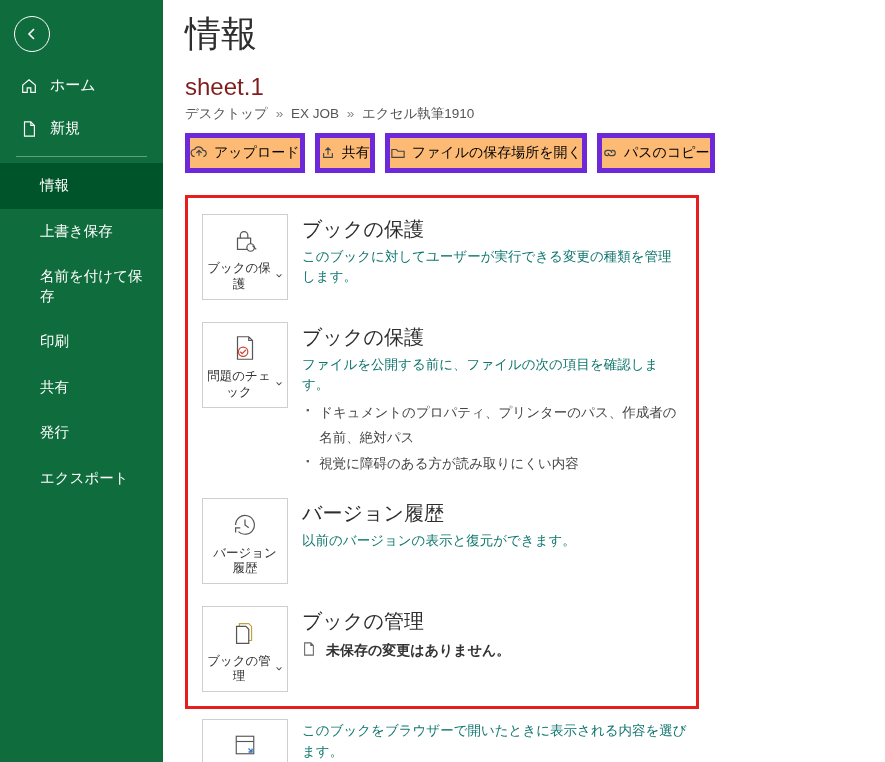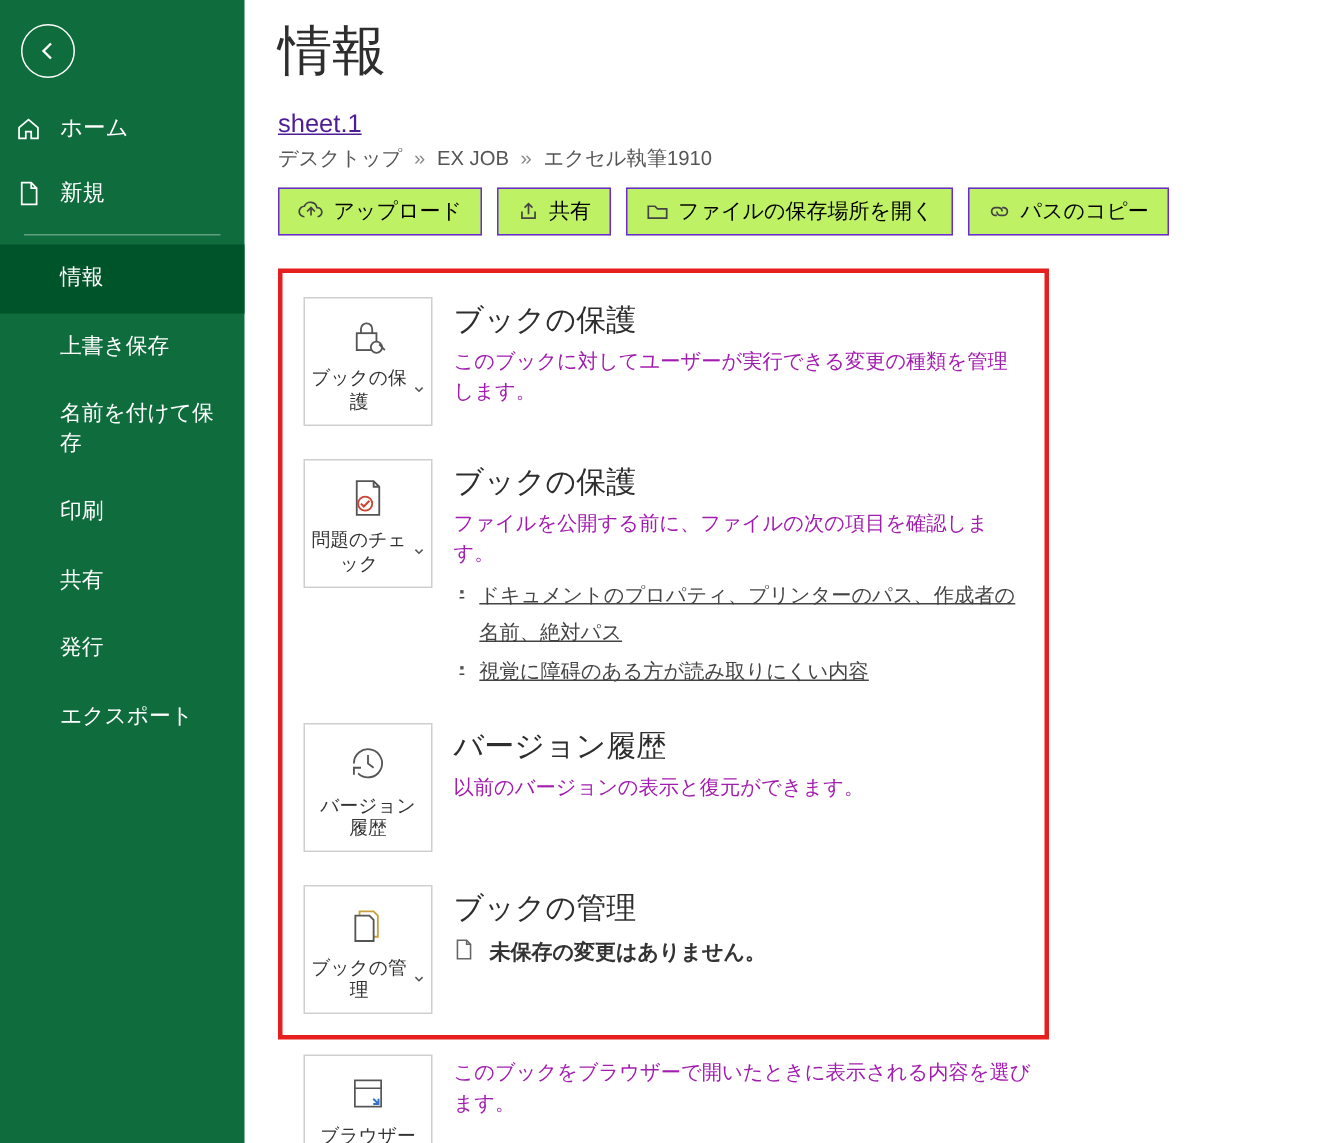--- a/index.html
+++ b/index.html
@@ -29,21 +29,21 @@
     width: 36px; height: 36px;
     margin: 6px 0 12px 14px;
     border: 1.5px solid #fff;
     border-radius: 50%;
     display: flex; align-items: center; justify-content: center;
     cursor: pointer;
   }
   .nav-item {
     display: flex; align-items: center;
     gap: 12px;
-    padding: 12px 10px;
+    padding: 12px 20px;
     cursor: pointer;
     font-size: 15px;
   }
   .divider {
     height: 1px;
     background: rgba(255,255,255,0.35);
     margin: 6px 16px;
   }
   .sub-item {
     padding: 13px 18px 13px 40px;
@@ -61,41 +61,40 @@
     overflow-y: auto;
   }
   .page-title {
     font-size: 36px;
     font-weight: 400;
     color: #2e2e2e;
     margin-top: 10px;
     margin-bottom: 14px;
   }
   .file-name {
-    font-size: 17px;
-    color: #4c1d95;
+    font-size: 24px;
+    color: #7f1d1d;
     margin-bottom: 4px;
-    text-decoration: underline;
   }
   .breadcrumb {
     font-size: 13.5px;
     color: #555;
     margin-bottom: 10px;
   }
   .breadcrumb .sep { margin: 0 4px; color: #888; }
 
   .action-row {
     display: flex;
     gap: 10px;
     margin-bottom: 22px;
   }
   .action-btn {
-    border: 1px solid #6d28d9;
-    background: #bef264;
-    padding: 6px 12px;
+    border: 5px solid #6d28d9;
+    background: #fdba74;
+    padding: 6px 0;
     font-size: 14px;
     display: flex;
     align-items: center;
     gap: 6px;
     cursor: pointer;
   }
 
   .highlight-box {
     border: 3px solid #e61e1e;
     padding: 16px 14px 14px 14px;
@@ -142,35 +141,34 @@
 
   .info-text { flex: 1; padding-top: 2px; }
   .info-text h3 {
     font-size: 20px;
     font-weight: 400;
     color: #2e2e2e;
     margin-bottom: 4px;
   }
   .info-text p {
     font-size: 13.5px;
-    color: #a21caf;
+    color: #0f766e;
     line-height: 1.5;
   }
   .info-text ul {
     list-style: none;
     padding-left: 4px;
     margin-top: 4px;
   }
   .info-text ul li {
     font-size: 13.5px;
     color: #444;
     line-height: 1.9;
     display: flex;
     gap: 10px;
-    text-decoration: underline;
   }
   .info-text ul li::before {
     content: "▪";
     font-size: 9px;
     color: #555;
     margin-top: 2px;
   }
   .inline-row {
     display: flex;
     align-items: center;

